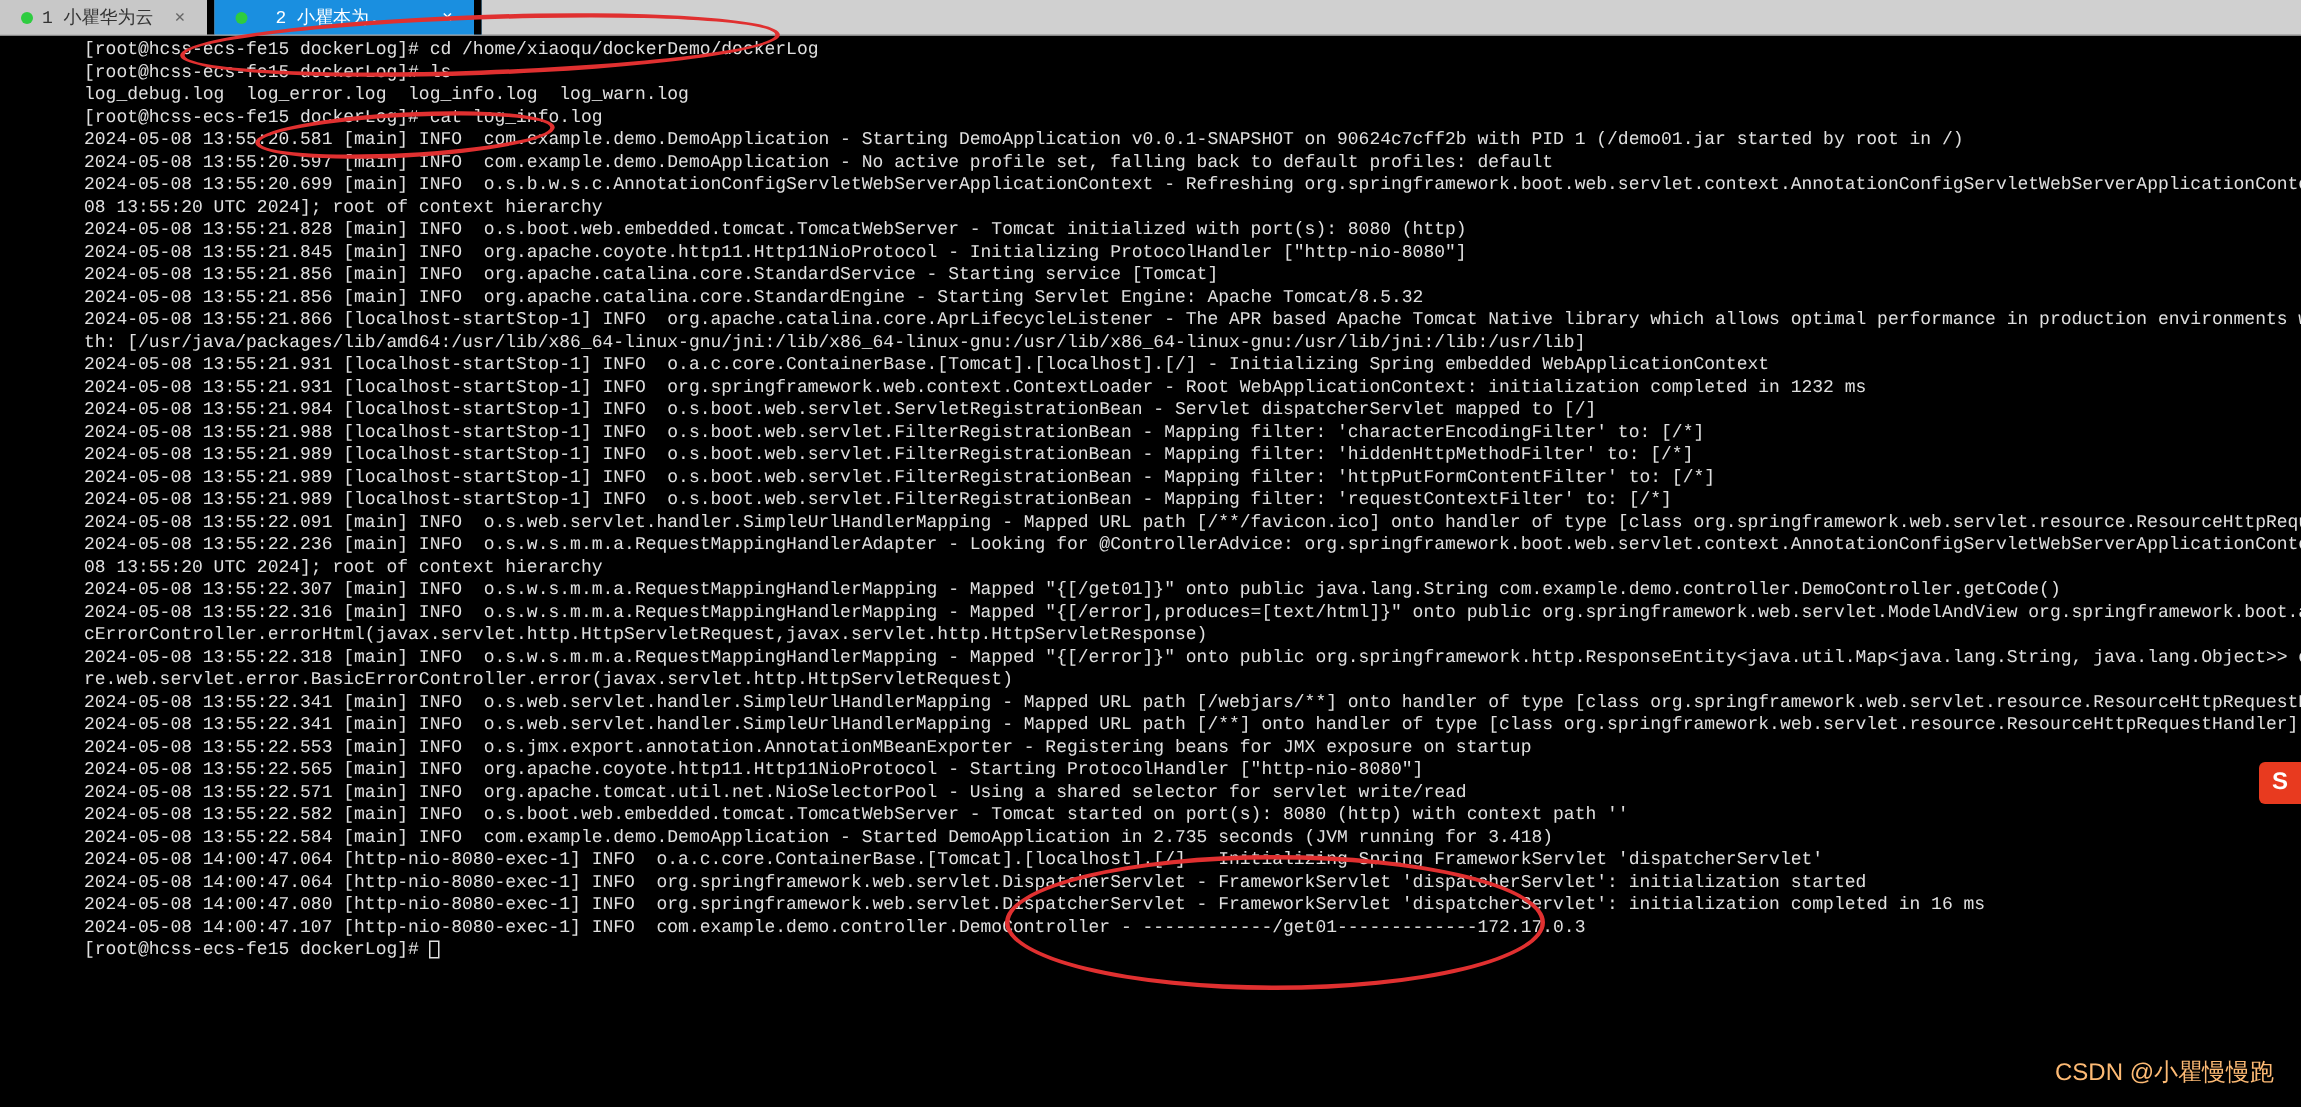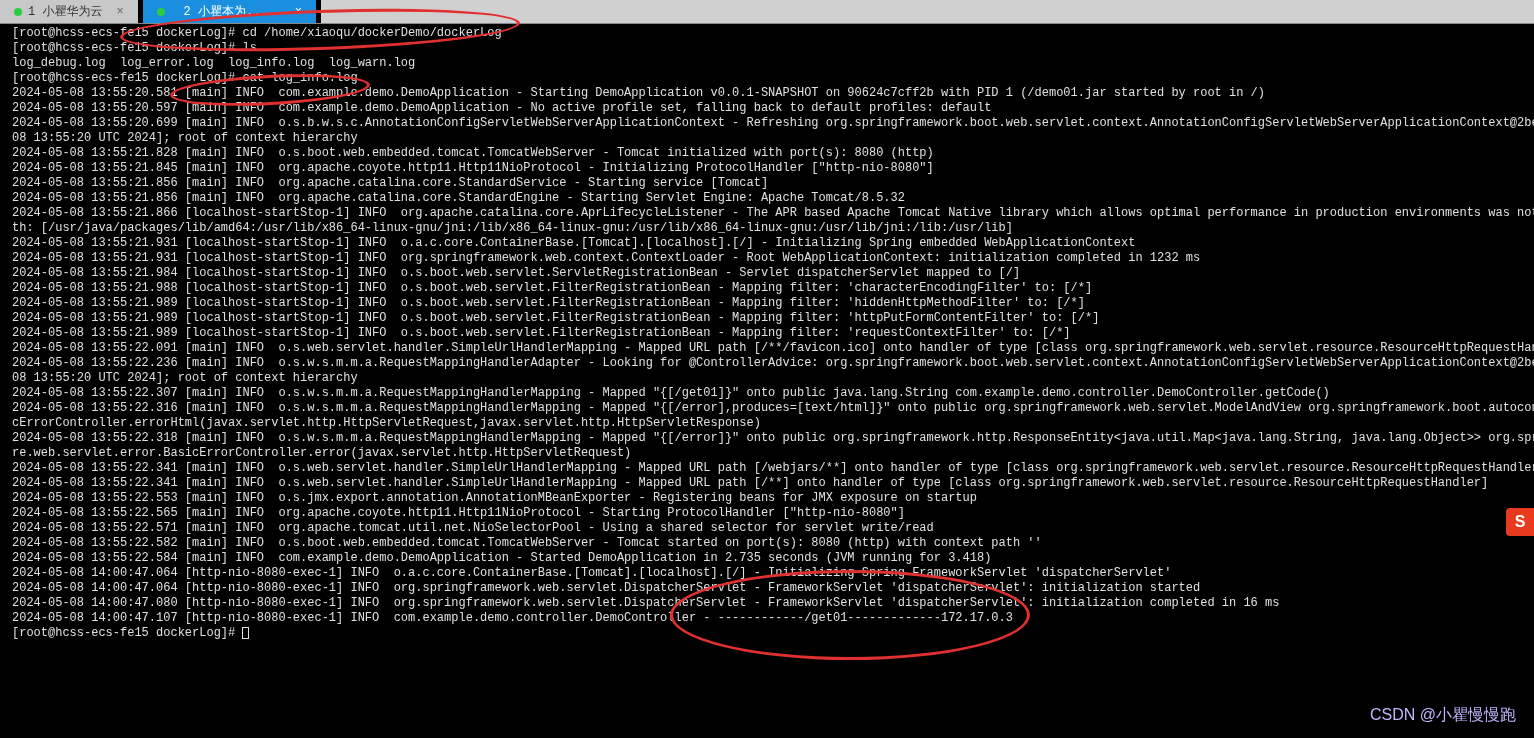--- a/index.html
+++ b/index.html
@@ -31,20 +31,21 @@
     }
     .tab.active { background: #1a8fe0; color: #fff; gap: 19px; }
     .dot { width: 8px; height: 8px; border-radius: 50%; background: #2ecc40; display: inline-block; }
     .tab .close-x { margin-left: 8px; color: #666; }
     .tab.active .close-x { color: #fff; }
     .terminal {
       padding: 2px 12px;
       white-space: pre;
       line-height: 15px;
       letter-spacing: 0px;
+      margin-left: 44px;
     }
     .cursor {
       display: inline-block;
       width: 7px;
       height: 12px;
       border: 1px solid #e0e0e0;
       vertical-align: middle;
     }
     .annotation {
       position: absolute;
@@ -63,21 +64,21 @@
     .annot3 {
       top: 570px; left: 670px; width: 360px; height: 90px;
       border: 3px solid #e03030; border-radius: 50%;
     }
     .watermark {
       position: absolute;
       right: 18px;
       bottom: 12px;
       font-family: Arial, sans-serif;
       font-size: 16px;
-      color: #c4b5fd;
+      color: #fdba74;
     }
     .ime-badge {
       position: absolute;
       right: 0;
       top: 508px;
       width: 28px;
       height: 28px;
       background: #e83a1f;
       border-radius: 4px 0 0 4px;
       display: flex;

